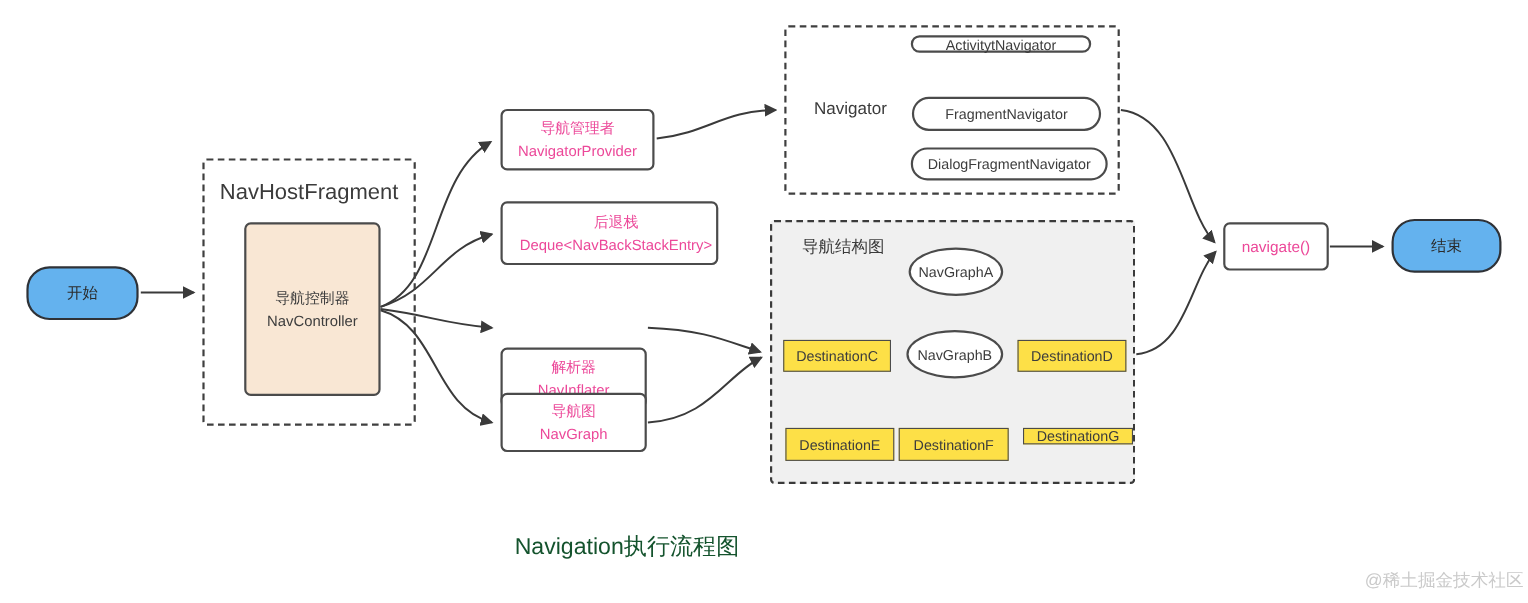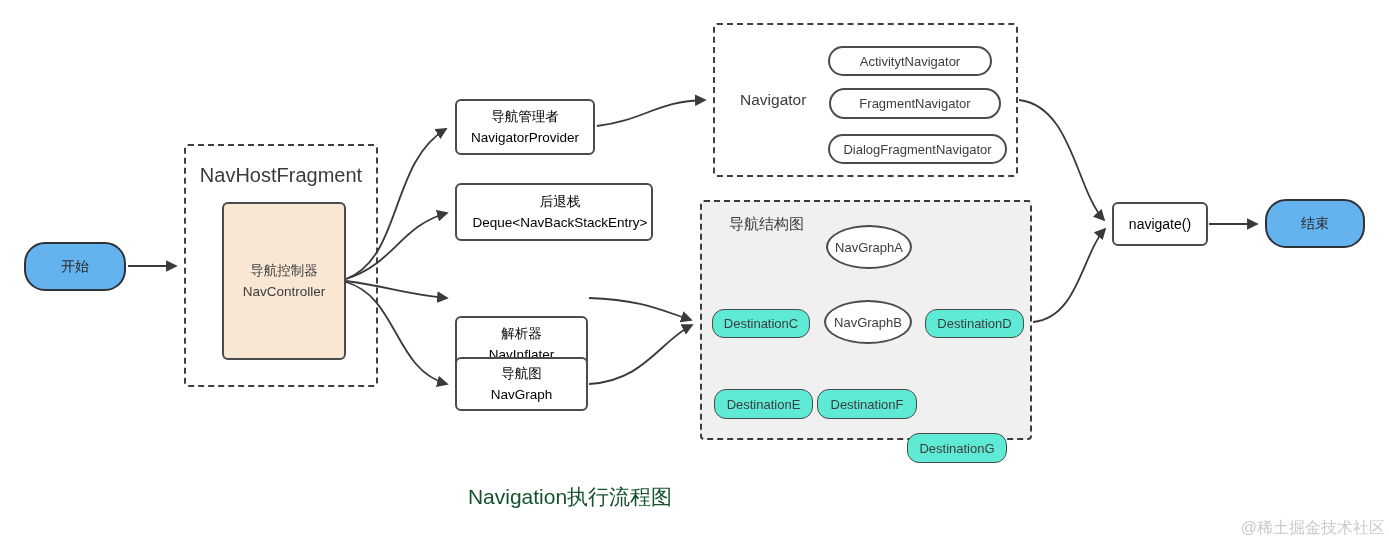--- a/index.html
+++ b/index.html
@@ -21,21 +21,21 @@
   }
   .node {
     position: absolute;
     display: flex;
     flex-direction: column;
     align-items: center;
     justify-content: center;
     text-align: center;
     font-size: 13.5px;
     line-height: 21px;
-    color: #000000;
+    color: #ec4899;
   }
   .terminator {
     background: #64b2ee;
     border: 2px solid #2f3237;
     border-radius: 21px;
     font-size: 14px;
     color: #2b2b2b;
   }
   .start-node { left: 24px; top: 242px; width: 102px; height: 49px; }
   .end-node   { left: 1265px; top: 199px; width: 100px; height: 49px; }
@@ -91,21 +91,21 @@
     position: absolute;
     background: #ffffff;
     border: 2px solid #4b4b4b;
     border-radius: 16px;
     display: flex;
     align-items: center;
     justify-content: center;
     font-size: 13px;
     color: #3d3d3d;
   }
-  .pill-1 { left: 113px; top: 21px;  width: 164px; height: 30px; }
+  .pill-1 { left: 113px; top: 7px;  width: 164px; height: 16px; }
   .pill-2 { left: 114px; top: 63px;  width: 172px; height: 31px; }
   .pill-3 { left: 113px; top: 109px; width: 179px; height: 30px; }
 
   .structure-group { left: 700px; top: 200px; width: 332px; height: 240px; background: #f0f0f0; border-color: #3a3a3a; }
   .structure-label {
     position: absolute;
     left: 27px; top: 13px;
     font-size: 15px;
     color: #3b3b3b;
   }
@@ -116,33 +116,33 @@
     border-radius: 50%;
     display: flex;
     align-items: center;
     justify-content: center;
     font-size: 13px;
   }
   .graph-a { left: 124px; top: 23px; width: 86px; height: 44px; }
   .graph-b { left: 122px; top: 98px; width: 88px; height: 44px; }
   .dest {
     position: absolute;
-    background: #5eead4;
+    background: #fde047;
     border: 1.5px solid #4b4b4b;
-    border-radius: 12px;
+    border-radius: 0;
     display: flex;
     align-items: center;
     justify-content: center;
     font-size: 13px;
   }
   .dest-c { left: 10px;  top: 107px; width: 98px;  height: 29px; }
   .dest-d { left: 223px; top: 107px; width: 99px;  height: 29px; }
   .dest-e { left: 12px;  top: 187px; width: 99px;  height: 30px; }
   .dest-f { left: 115px; top: 187px; width: 100px; height: 30px; }
-  .dest-g { left: 205px; top: 187px; width: 100px; height: 30px; margin-top: 44px; }
+  .dest-g { left: 228px; top: 187px; width: 100px; height: 15px; }
 
   .diagram-title {
     position: absolute;
     left: 400px; top: 483px;
     width: 340px;
     text-align: center;
     font-size: 21px;
     color: #14532d;
   }
   .watermark {

